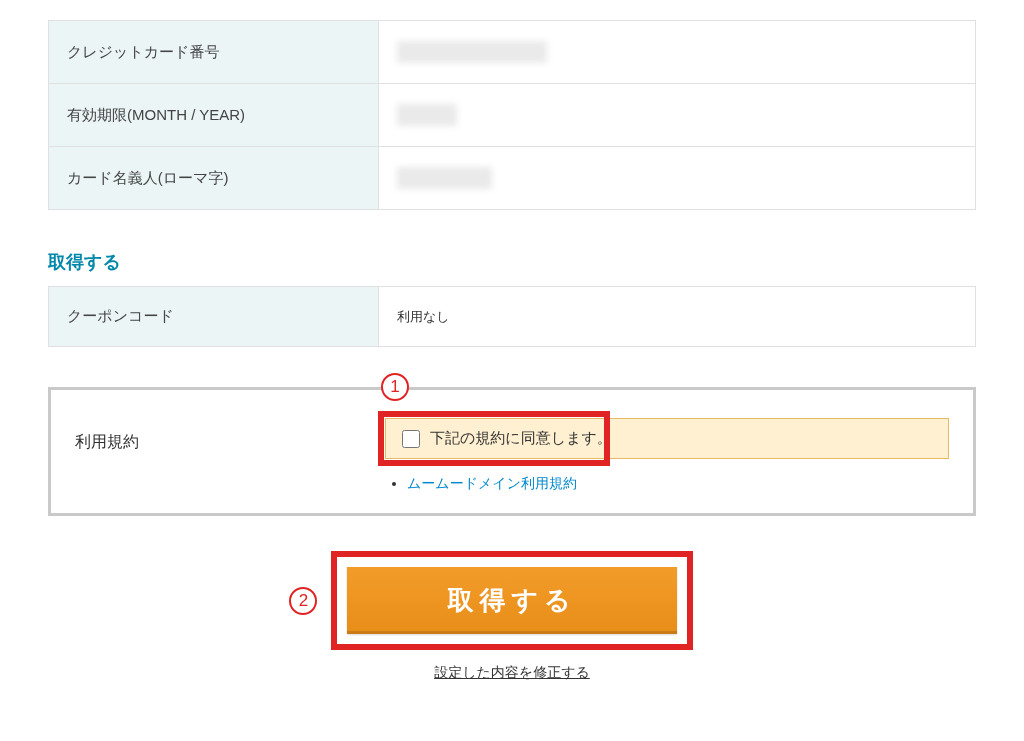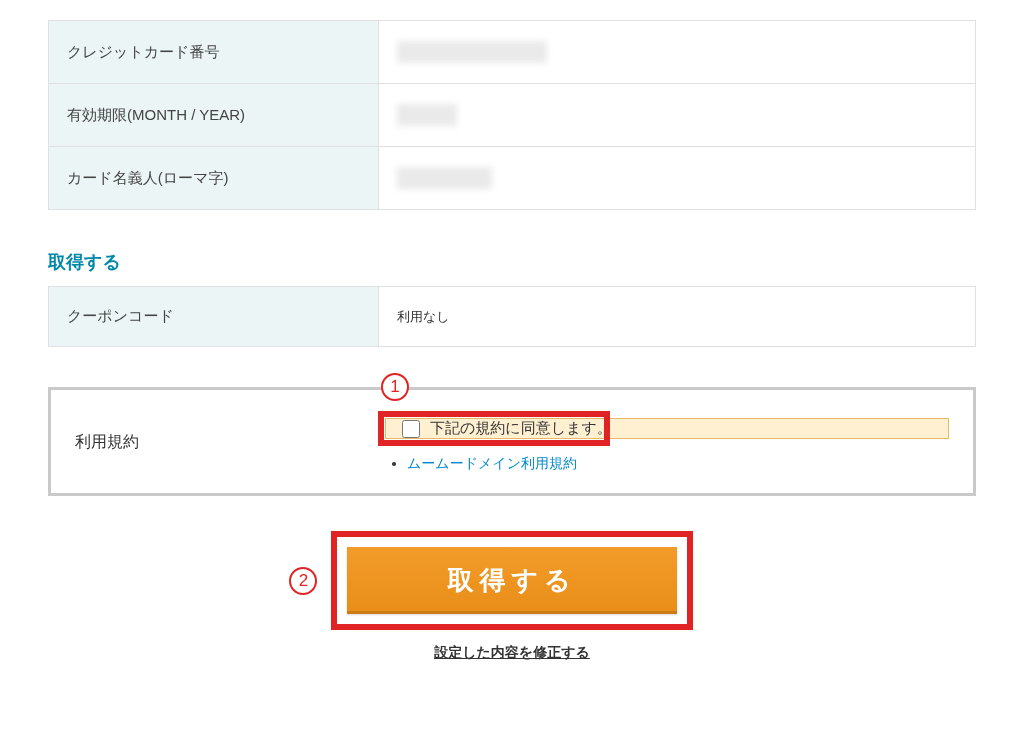--- a/index.html
+++ b/index.html
@@ -69,21 +69,21 @@
       padding-top: 14px;
       padding-right: 28px;
       flex-shrink: 0;
     }
     .terms-content {
       flex: 1;
     }
     .agree-box {
       background: #fff0d1;
       border: 1px solid #e6ba65;
-      padding: 0 16px;
+      padding: 10px 16px;
       display: flex;
       align-items: center;
       position: relative;
     }
     .agree-highlight {
       position: absolute;
       top: -8px;
       left: -8px;
       right: 338px;
       bottom: -8px;
@@ -162,21 +162,20 @@
       box-shadow: inset 0 -3px 0 rgba(0,0,0,0.12), 0 1px 2px rgba(0,0,0,0.15);
       border-radius: 0;
     }
     .edit-link {
       display: block;
       margin-top: 14px;
       color: #333;
       text-decoration: underline;
       font-size: 14px;
       cursor: pointer;
-      font-weight: bold;
     }
   </style>
 </head>
 <body>
 
 <div>
   <table class="info-table">
     <tbody>
         <tr>
       <td class="label-cell">クレジットカード番号</td>

